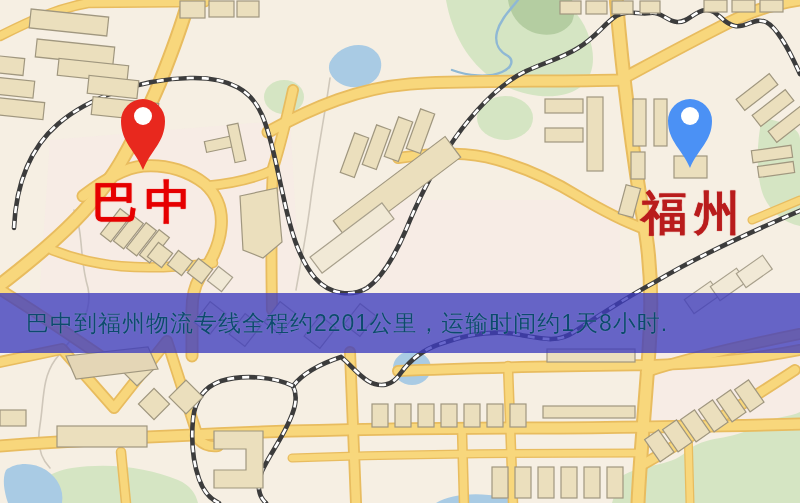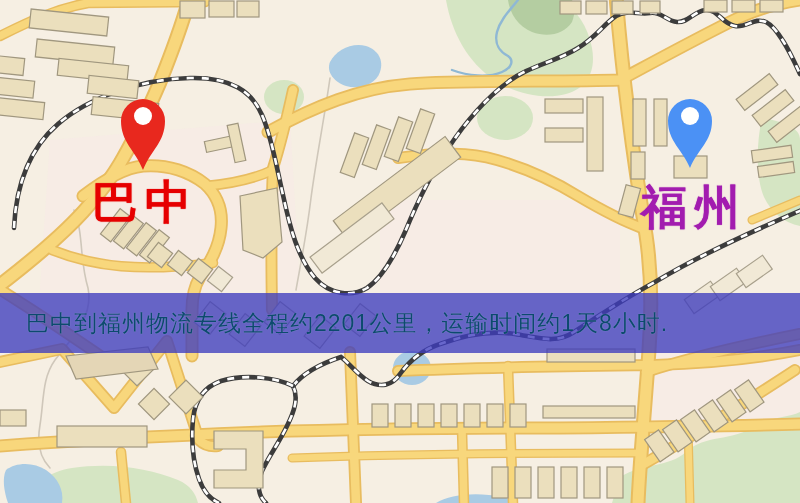--- a/index.html
+++ b/index.html
@@ -40,21 +40,21 @@
     color:#0c4a6e;font-size:23px;letter-spacing:1px;
     padding-left:26px;white-space:nowrap;
     text-shadow:0 0 1px rgba(255,255,255,.4);
   }
   .pin-label{
     position:absolute;z-index:4;font-weight:bold;font-size:46px;
     letter-spacing:7px;line-height:1;white-space:nowrap;
     text-shadow:0 0 1px currentColor;
   }
   .pin-label.origin{left:92px;top:179px;color:#e60000;}
-  .pin-label.dest{left:641px;top:184px;color:#a21caf;}
+  .pin-label.dest{left:641px;top:190px;color:#b91c1c;}
 </style>
 </head>
 <body>
 
 <div class="stage">
   <svg width="800" height="503" viewBox="0 0 800 503">
     <defs>
 
       <path id="r_a" d="M0,36 C28,22 55,9 88,3 L205,2"></path>
       <path id="r_b" d="M-4,288 C30,262 62,235 83,212 C100,193 112,178 123,158 C138,132 148,110 160,82 C172,52 182,26 190,-4"></path>

